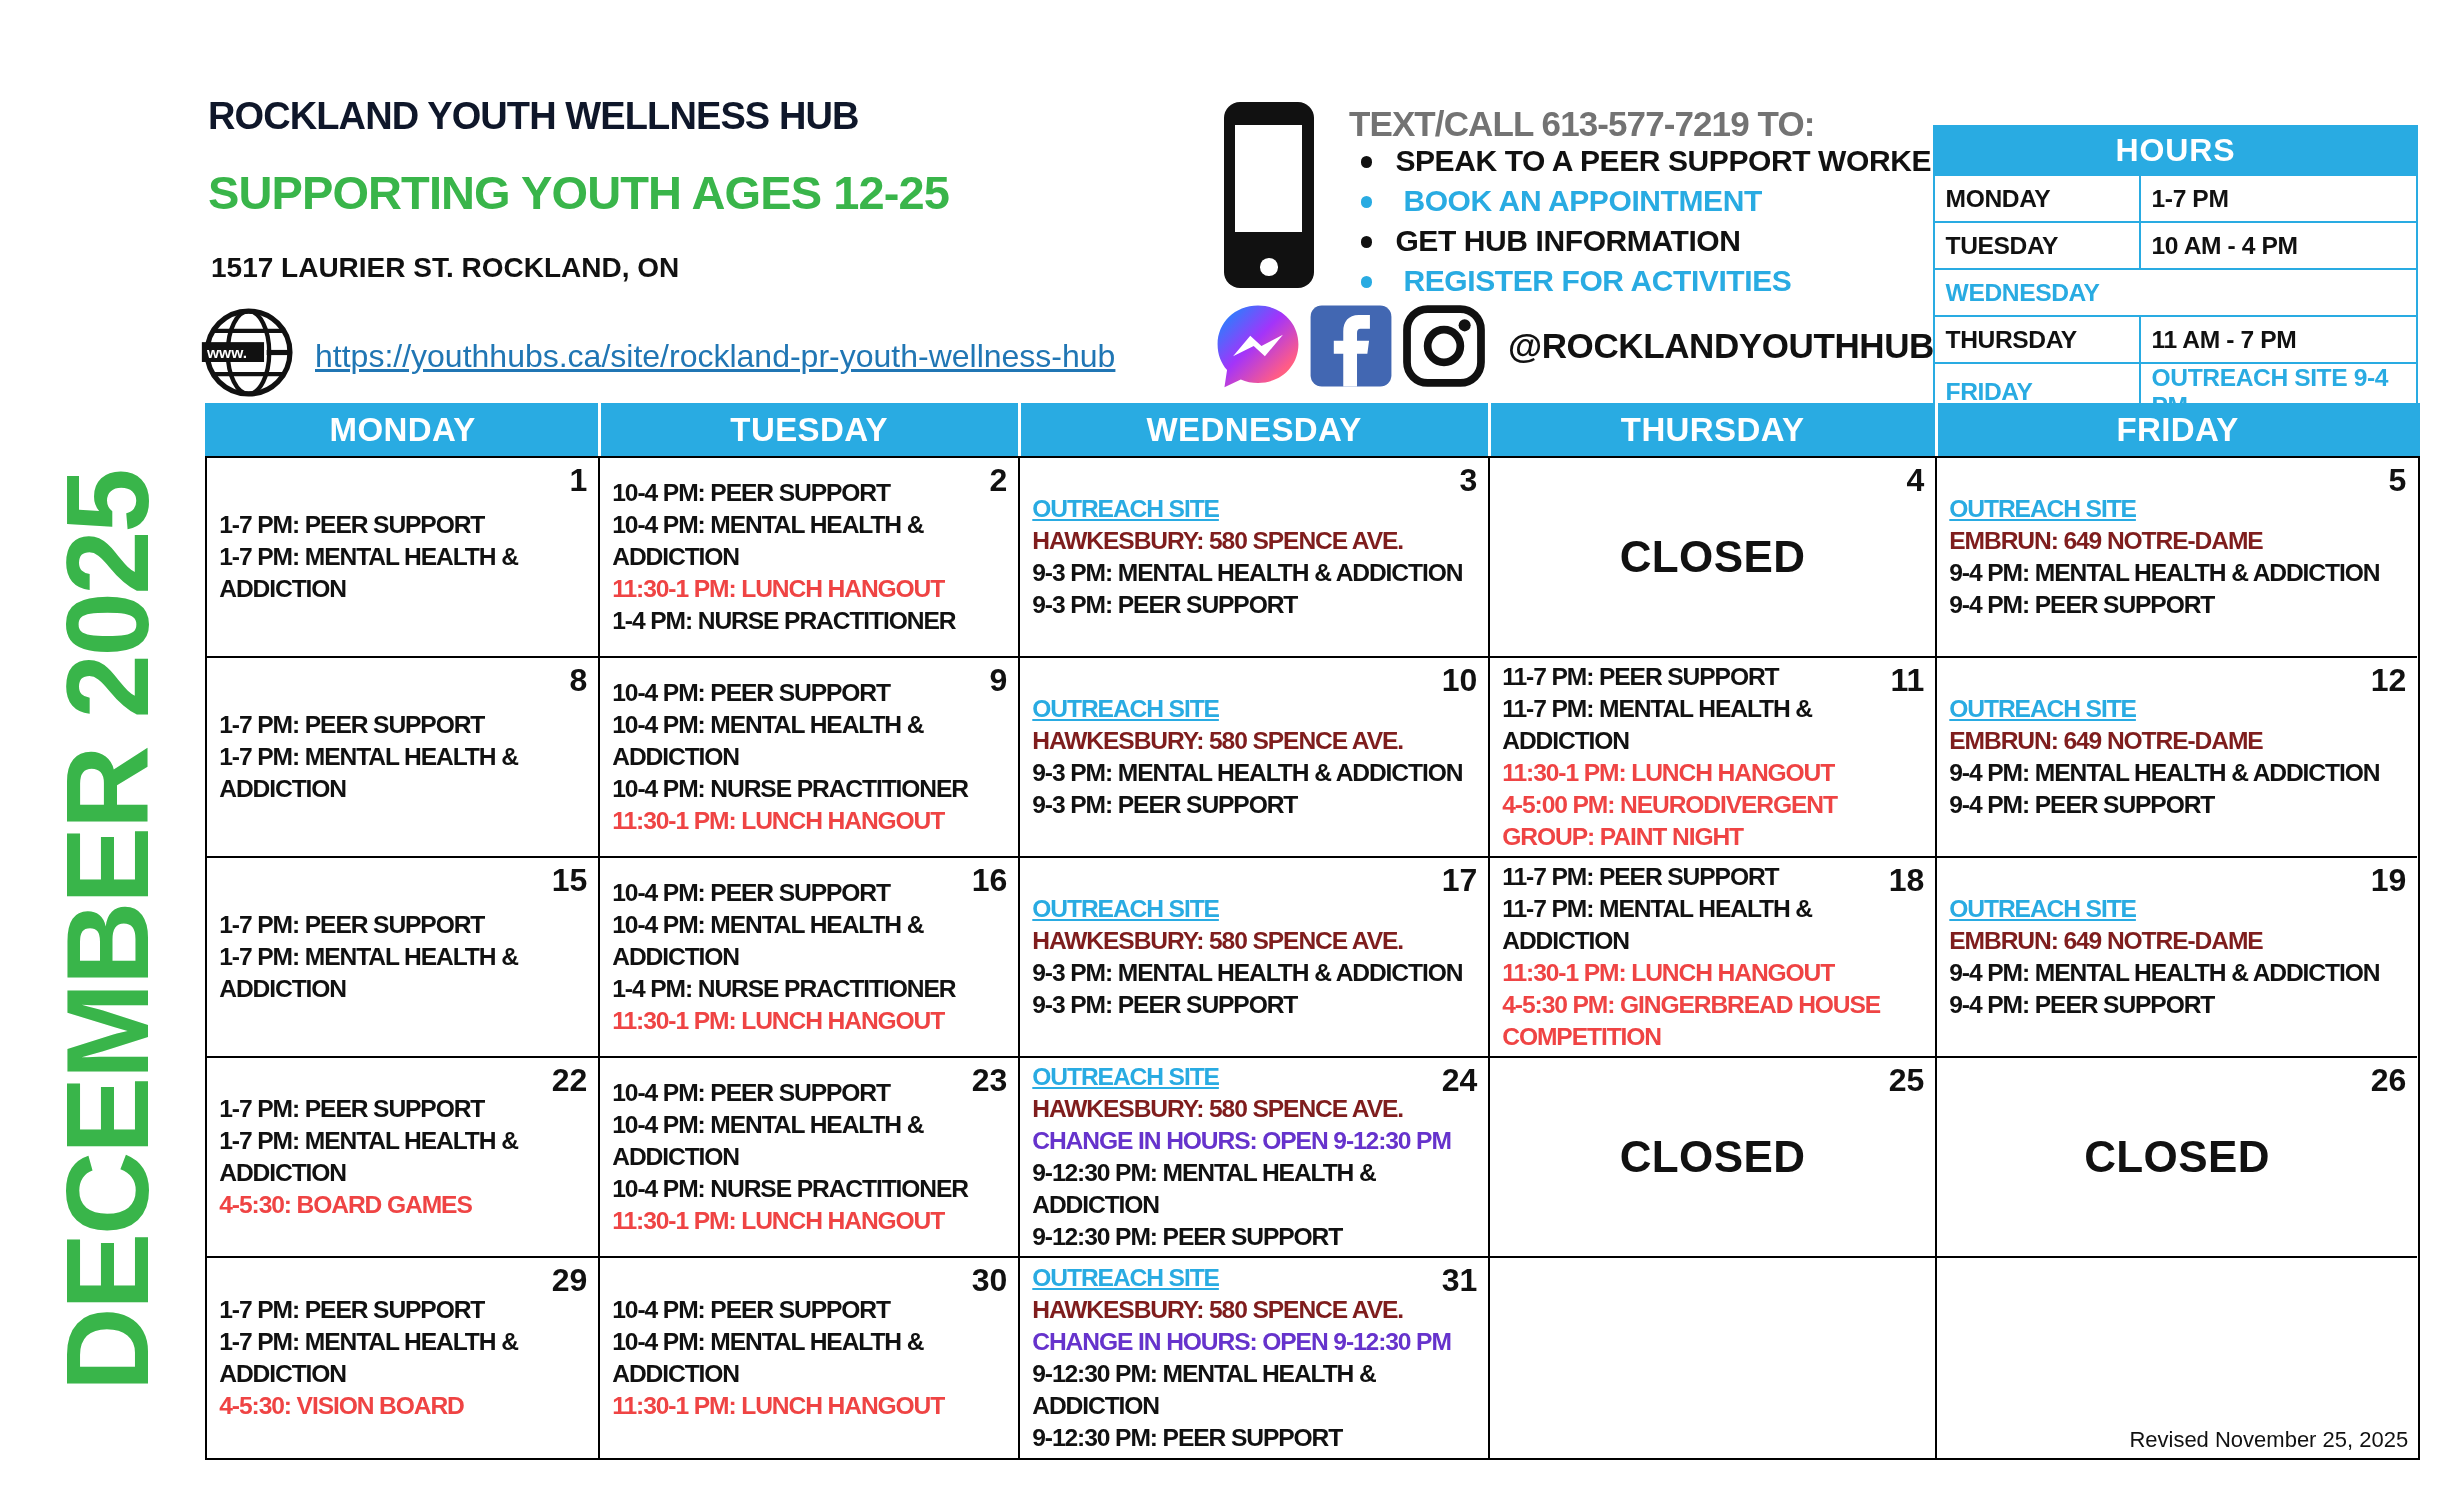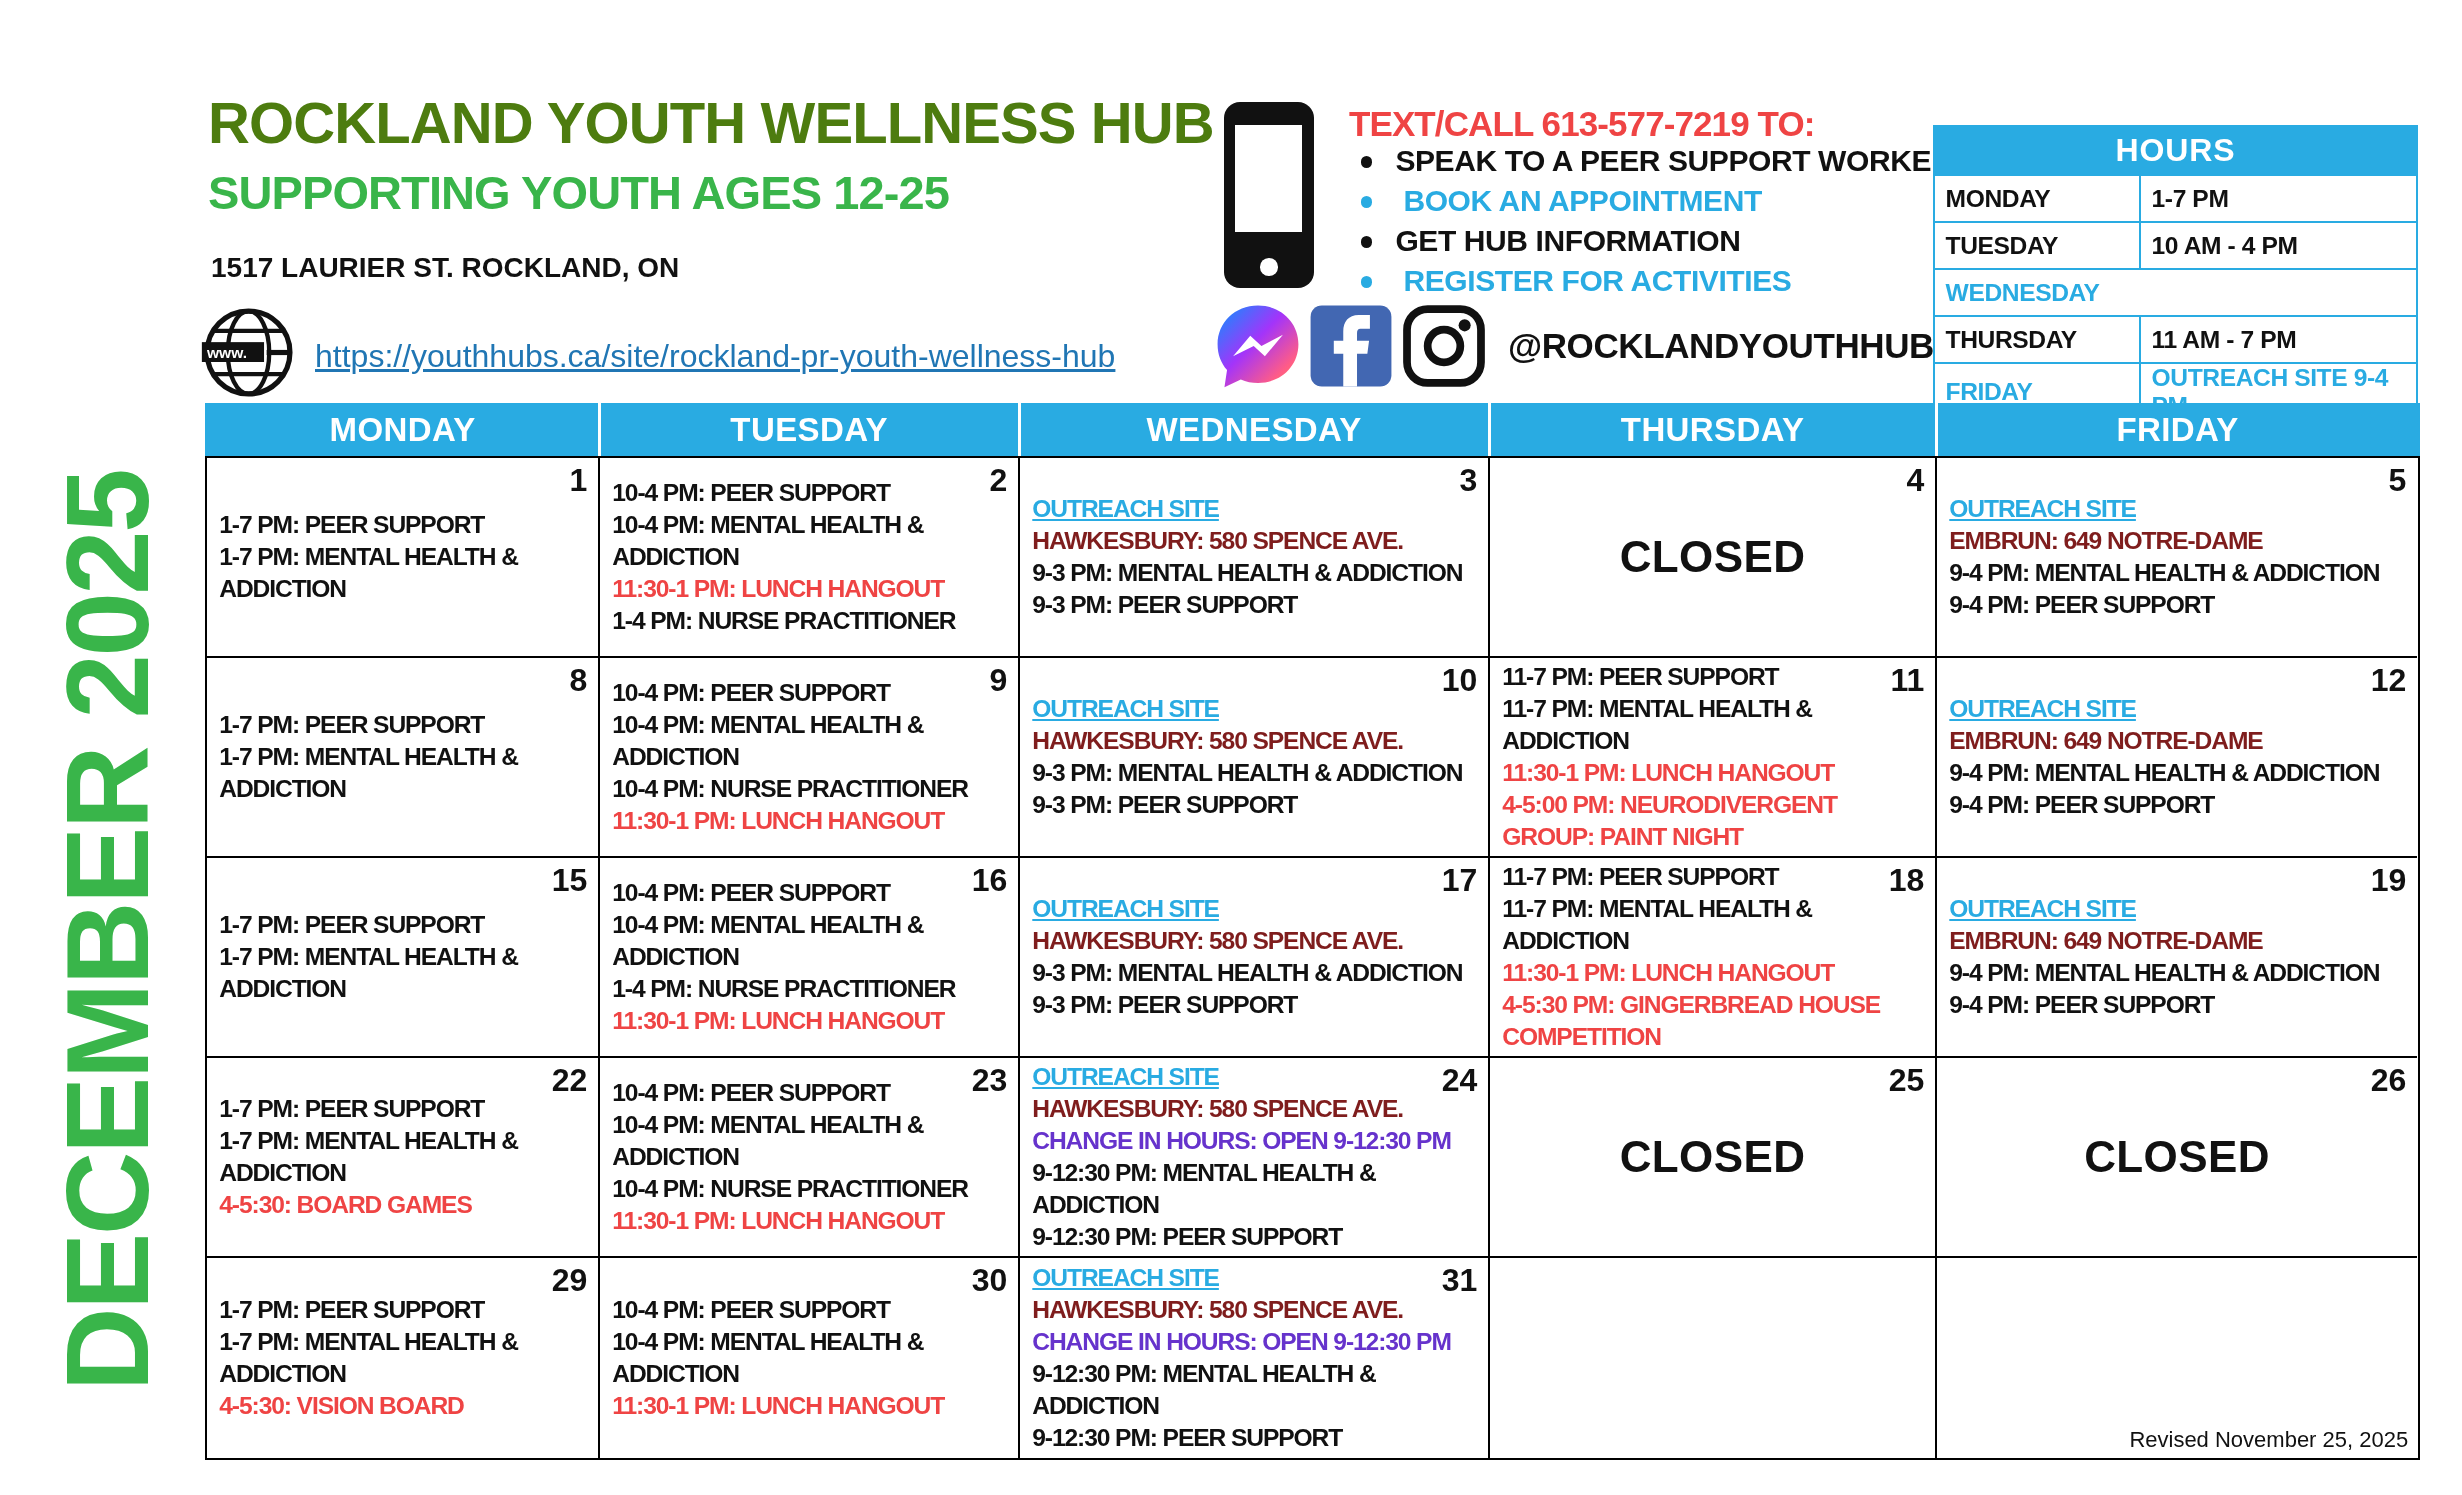--- a/index.html
+++ b/index.html
@@ -1,31 +1,31 @@
 <!DOCTYPE html>
 <html style="font-size:14px"><head>
 <meta charset="utf-8">
 <style>
   * { box-sizing: border-box; margin: 0; padding: 0; }
   html, body { width: 2462px; height: 1495px; background: #fff; overflow: hidden;
     font-family: "Liberation Sans", sans-serif; color: #111; }
   .abs { position: absolute; }
 
   
-  .title { left: 208px; top: 89px; font-size: 58px; font-weight: bold; color: #4d7c0f; letter-spacing: -0.9px; }
+  .title { left: 208px; top: 95px; font-size: 38px; font-weight: bold; color: #0f172a; letter-spacing: -0.9px; }
   .subtitle { left: 208px; top: 165px; font-size: 47px; font-weight: bold; color: #39B54A; letter-spacing: -0.9px; }
   .address { left: 211px; top: 252px; font-size: 28px; font-weight: bold; }
   .globe { left: 201px; top: 304px; width: 95px; height: 97px; }
   .url { left: 315px; top: 338px; font-size: 32px; color: #2076B4; text-decoration: underline; cursor: pointer; }
 
   .phone { left: 1224px; top: 102px; width: 90px; height: 186px; background: #111; border-radius: 16px; }
   .phone-screen { position: absolute; left: 11.4px; top: 23px; width: 67px; height: 107px; background: #fff; }
   .phone-btn { position: absolute; left: 36px; bottom: 12.3px; width: 17.6px; height: 17.6px; background: #fff; border-radius: 50%; }
 
-  .contact-heading { left: 1349px; top: 104px; font-size: 35px; font-weight: bold; color: #ef4444; letter-spacing: -0.9px; }
+  .contact-heading { left: 1349px; top: 104px; font-size: 35px; font-weight: bold; color: #737373; letter-spacing: -0.9px; }
   .bullets { left: 1361px; top: 144px; list-style: none; }
   .bullets li { display: flex; align-items: flex-start; height: 40px; font-size: 30px; font-weight: bold; letter-spacing: -0.4px; }
   .dot { width: 11.4px; height: 11.4px; border-radius: 50%; margin: 12.3px 23px 0 0; flex: 0 0 auto; }
   .b-black { color: #111; } .b-black .dot { background: #111; }
   .b-blue { color: #29ABE2; gap: 8px; } .b-blue .dot { background: #29ABE2; }
 
   .social-row { left: 1215px; top: 303px; display: flex; align-items: center; }
   .sicon { width: 86px; height: 86px; margin-right: 7px; }
   .handle { font-size: 35px; font-weight: bold; margin-left: 14px; letter-spacing: -0.4px; }
 

